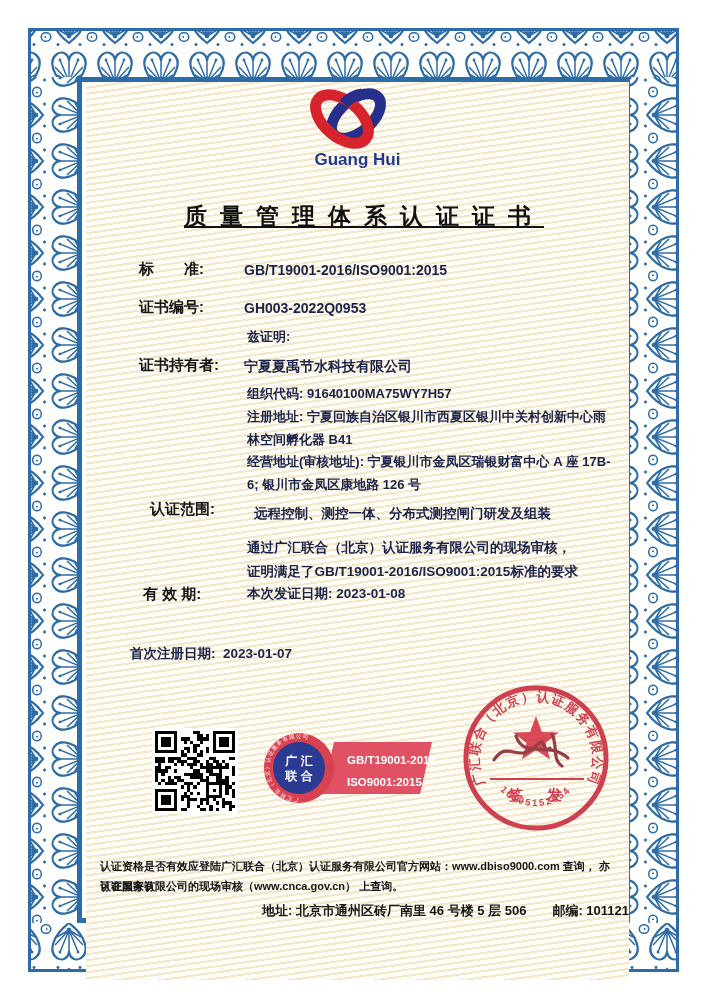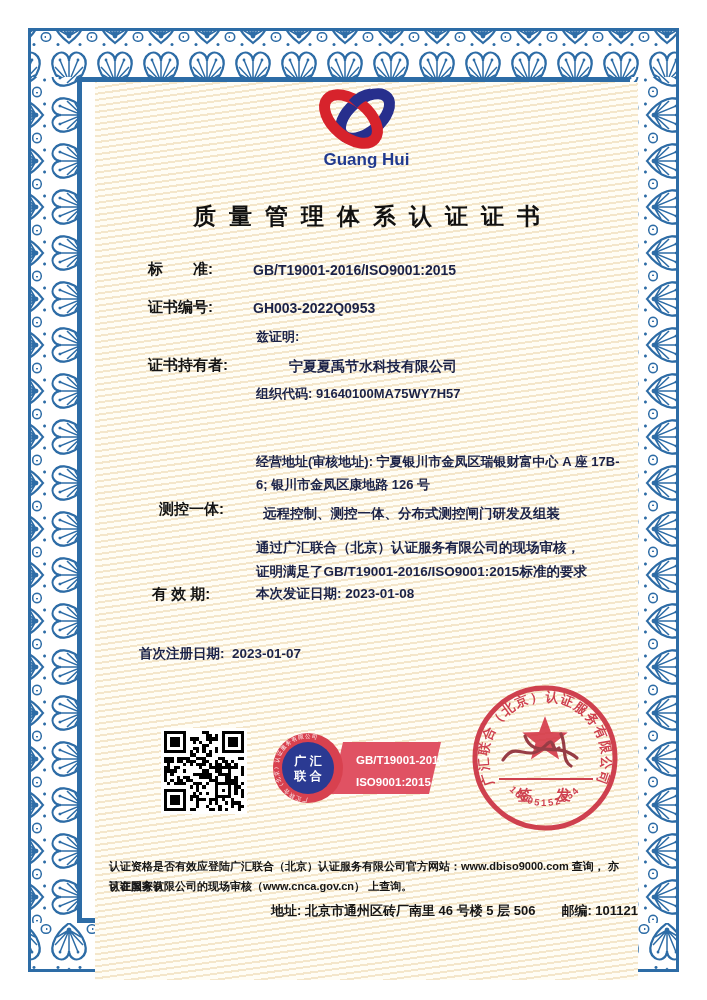--- a/index.html
+++ b/index.html
@@ -1,26 +1,26 @@
 <!DOCTYPE html>
 <html><head>
 <meta charset="utf-8">
 <style>
   html,body{margin:0;padding:0;background:#e9e9e9;}
   .page{position:relative;width:707px;height:1000px;background:#ffffff;margin:0 auto;
         font-family:"Liberation Sans",sans-serif;overflow:hidden;}
   .frame{position:absolute;left:0;top:0;width:707px;height:1000px;}
-  .paper{position:absolute;left:95px;top:82px;width:543px;height:898px;
+  .paper{position:absolute;left:86px;top:82px;width:543px;height:898px;
          background:repeating-linear-gradient(-8deg,#fffdf5 0px,#fffdf5 4px,#f4e6ca 4px,#f4e6ca 6px);}
   .abs{position:absolute;}
   .lbl{font-weight:bold;color:#141414;font-size:15px;white-space:pre-wrap;}
   .val{font-weight:bold;color:#1b2247;font-size:14px;white-space:pre-wrap;}
   .sm {font-weight:bold;color:#1b2247;font-size:13px;line-height:23px;white-space:pre-wrap;}
   .ttl{left:0;right:0;text-align:center;font-size:23px;font-weight:bold;color:#111;
-       letter-spacing:13px;padding-left:13px;}
+       letter-spacing:13px;padding-left:13px;text-decoration:underline;}
   .brand{left:0;right:0;text-align:center;font-size:17px;font-weight:bold;color:#213a8f;}
   .footer-line{font-weight:bold;color:#151515;font-size:11px;line-height:20px;white-space:pre-wrap;}
   .addr{left:0;right:0;text-align:right;font-weight:bold;color:#151515;font-size:13px;}
 </style>
 </head>
 <body>
 
 <div class="page">
 
   <svg class="frame" xmlns="http://www.w3.org/2000/svg" xmlns:xlink="http://www.w3.org/1999/xlink" viewBox="0 0 707 1000">
@@ -74,26 +74,27 @@
 
     <div class="abs lbl" style="left:53px;top:178px;">标　　准:</div>
     <div class="abs val" style="left:158px;top:180px;">GB/T19001-2016/ISO9001:2015</div>
 
     <div class="abs lbl" style="left:53px;top:216px;">证书编号:</div>
     <div class="abs val" style="left:158px;top:218px;">GH003-2022Q0953</div>
 
     <div class="abs sm" style="left:161px;top:243px;">兹证明:</div>
 
     <div class="abs lbl" style="left:53px;top:274px;">证书持有者:</div>
-    <div class="abs val" style="left:158px;top:276px;margin-left:36px;">宁夏夏禹节水科技有限公司</div>
+    <div class="abs val" style="left:158px;top:276px;">宁夏夏禹节水科技有限公司</div>
 
     <div class="abs sm" style="left:161px;top:300px;">组织代码: 91640100MA75WY7H57</div>
+    <div class="abs sm" style="left:161px;top:323px;width:368px;">注册地址: 宁夏回族自治区银川市西夏区银川中关村创新中心雨林空间孵化器 B41</div>
     <div class="abs sm" style="left:161px;top:368px;width:368px;">经营地址(审核地址): 宁夏银川市金凤区瑞银财富中心 A 座 17B-6; 银川市金凤区康地路 126 号</div>
 
-    <div class="abs lbl" style="left:64px;top:418px;">测控一体:</div>
+    <div class="abs lbl" style="left:64px;top:418px;">认证范围:</div>
     <div class="abs sm" style="left:161px;top:454px;font-size:13.5px;">通过广汇联合（北京）认证服务有限公司的现场审核，</div>
 
     <div class="abs sm" style="left:168px;top:420px;font-size:13.5px;">远程控制、测控一体、分布式测控闸门研发及组装</div>
     <div class="abs sm" style="left:161px;top:478px;font-size:13.5px;">证明满足了GB/T19001-2016/ISO9001:2015标准的要求</div>
 
     <div class="abs lbl" style="left:57px;top:503px;">有 效 期:</div>
     <div class="abs sm" style="left:161px;top:500px;font-size:13.5px;">本次发证日期: 2023-01-08</div>
 
     <div class="abs sm" style="left:44px;top:560px;font-size:13.5px;">首次注册日期:  2023-01-07</div>
 

